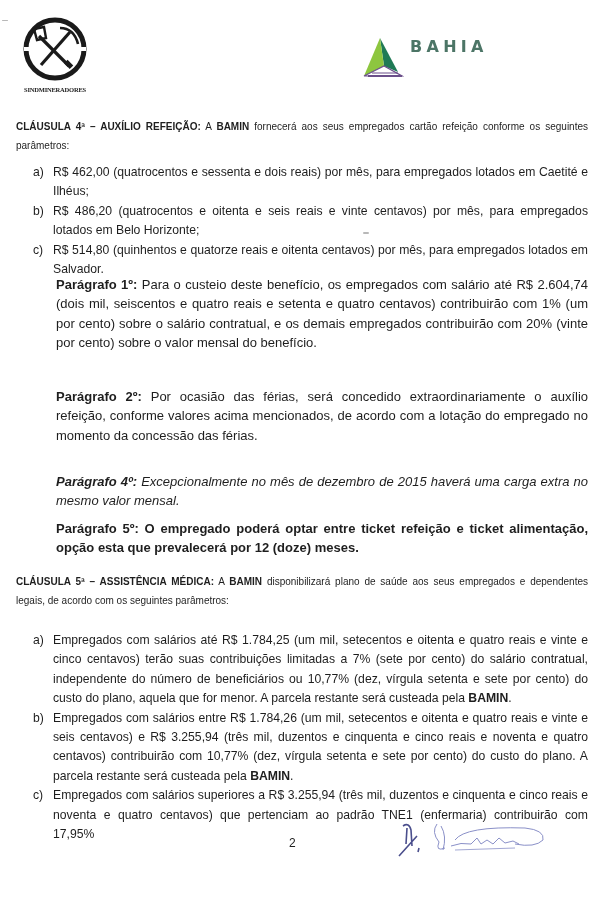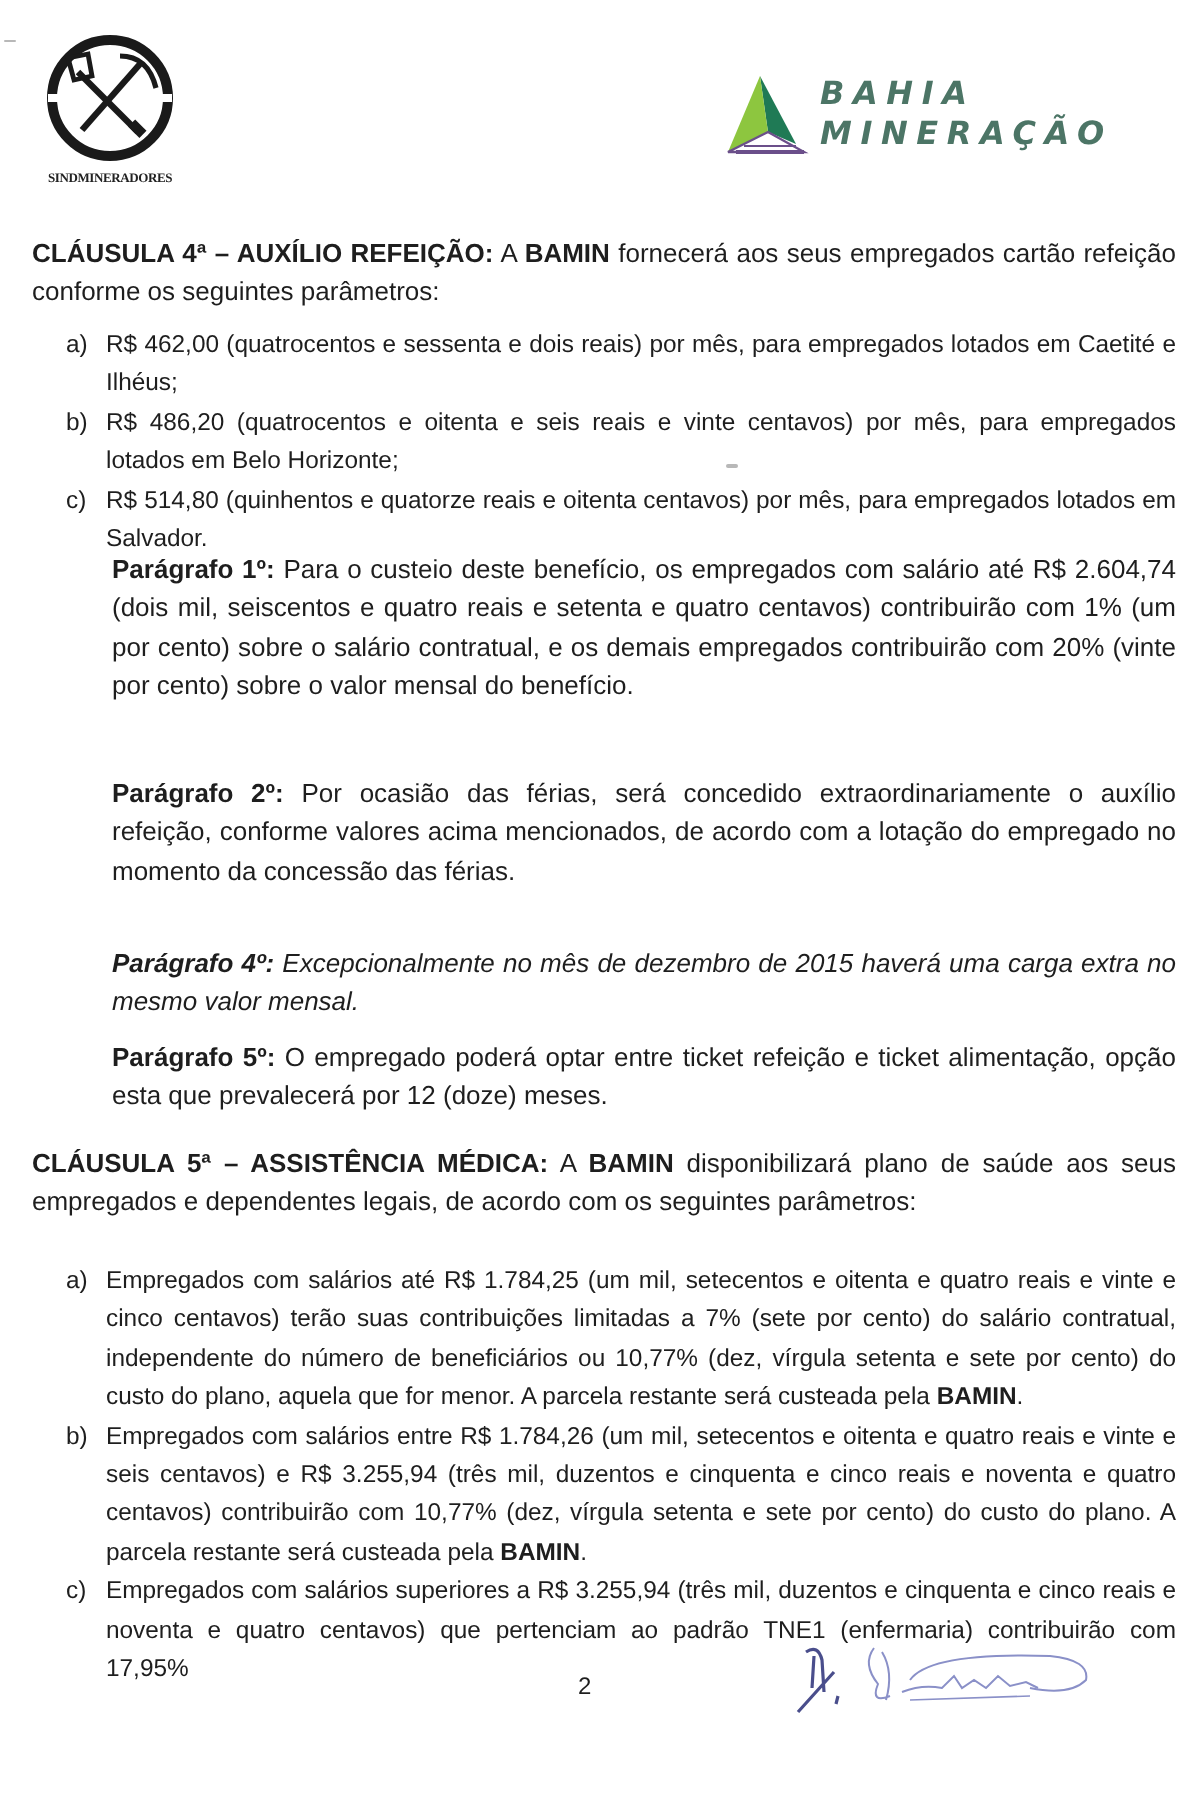--- a/index.html
+++ b/index.html
@@ -6,22 +6,22 @@
   body { width: 600px; height: 901px; position: relative; overflow: hidden;
          font-family: "Liberation Sans", "DejaVu Sans", sans-serif; color: #1e1e1e; }
   .page { position: absolute; inset: 0; }
   .logo-left { position: absolute; left: 22px; top: 16px; width: 66px; height: 82px; }
   .logo-left svg { display: block; }
   .logo-left .label { position: absolute; left: -4px; top: 70px; width: 74px; text-align: center;
                       font-family: "Liberation Serif", serif; font-size: 6.5px; font-weight: bold; letter-spacing: -0.2px; color: #222; }
   .logo-right { position: absolute; left: 358px; top: 34px; width: 190px; height: 52px; }
   .logo-right svg { position: absolute; left: 0; top: 2px; }
   .brand-text { position: absolute; left: 52px; top: 3px; font-family: "DejaVu Sans", sans-serif;
-                font-weight: bold; color: #4c7566; letter-spacing: 4.3px; line-height: 20px; font-size: 16px; font-style: italic; }
-  .text { position: absolute; left: 16px; width: 572px; font-size: 13px; line-height: 19.4px; text-align: justify; }
+                font-weight: bold; color: #4c7566; letter-spacing: 4.3px; line-height: 20px; font-size: 16px; }
+  .text { position: absolute; left: 16px; width: 572px; font-size: 10px; line-height: 19.4px; text-align: justify; }
   .text b { font-weight: bold; }
   .para { margin: 0; }
   .list { position: absolute; left: 33px; width: 555px; }
   .li { position: relative; padding-left: 20px; font-size: 12.2px; line-height: 19.4px; text-align: justify; margin: 0; }
   .li .mk { position: absolute; left: 0; top: 0; }
   .sub { position: absolute; left: 56px; width: 532px; font-size: 13px; line-height: 19.4px; text-align: justify; }
   .page-num { position: absolute; left: 289px; top: 836px; font-size: 12px; }
   .sig { position: absolute; left: 395px; top: 818px; }
   .speck { position: absolute; background: #b8b8b8; border-radius: 1px; }
 </style>
@@ -47,21 +47,20 @@
   <div class="logo-right">
     <svg width="48" height="44" viewBox="0 0 48 44">
       <polygon points="22,2 40,36 26,30" fill="#1f7a55"></polygon>
       <polygon points="22,2 26,30 6,40" fill="#8dc63f"></polygon>
       <polygon points="6,40 26,30 44,40" fill="#ffffff" stroke="#6b4f8a" stroke-width="1.2"></polygon>
       <line x1="10" y1="40" x2="44" y2="40" stroke="#6b4f8a" stroke-width="2"></line>
       <line x1="14" y1="37" x2="40" y2="37" stroke="#6b4f8a" stroke-width="1"></line>
     </svg>
     <div class="brand-text">
       <div>BAHIA</div>
-      <div>MINERAÇÃO</div>
     </div>
   </div>
 
   <div class="text" style="top:117px;">
     <p class="para">
       <b>CLÁUSULA 4ª – AUXÍLIO REFEIÇÃO:</b><span> A </span><b>BAMIN</b><span> fornecerá aos seus empregados cartão refeição conforme os seguintes parâmetros:</span>
     </p>
   </div>
 
   <div class="list" style="top:163px;">
@@ -72,21 +71,21 @@
 
   <div class="sub" style="top:275px;">
     <b>Parágrafo 1º:</b><span> Para o custeio deste benefício, os empregados com salário até R$ 2.604,74 (dois mil, seiscentos e quatro reais e setenta e quatro centavos) contribuirão com 1% (um por cento) sobre o salário contratual, e os demais empregados contribuirão com 20% (vinte por cento) sobre o valor mensal do benefício.</span>
   </div>
   <div class="sub" style="top:387px;">
     <b>Parágrafo 2º:</b><span> Por ocasião das férias, será concedido extraordinariamente o auxílio refeição, conforme valores acima mencionados, de acordo com a lotação do empregado no momento da concessão das férias.</span>
   </div>
   <div class="sub" style="top:472px;font-style:italic;">
     <b>Parágrafo 4º:</b><span> Excepcionalmente no mês de dezembro de 2015 haverá uma carga extra no mesmo valor mensal.</span>
   </div>
-  <div class="sub" style="top:519px;">
+  <div class="sub" style="top:519px;font-weight:bold;">
     <b>Parágrafo 5º:</b><span> O empregado poderá optar entre ticket refeição e ticket alimentação, opção esta que prevalecerá por 12 (doze) meses.</span>
   </div>
 
   <div class="text" style="top:572px;">
     <p class="para">
       <b>CLÁUSULA 5ª – ASSISTÊNCIA MÉDICA:</b><span> A </span><b>BAMIN</b><span> disponibilizará plano de saúde aos seus empregados e dependentes legais, de acordo com os seguintes parâmetros:</span>
     </p>
   </div>
 
   <div class="list" style="top:631px;">

